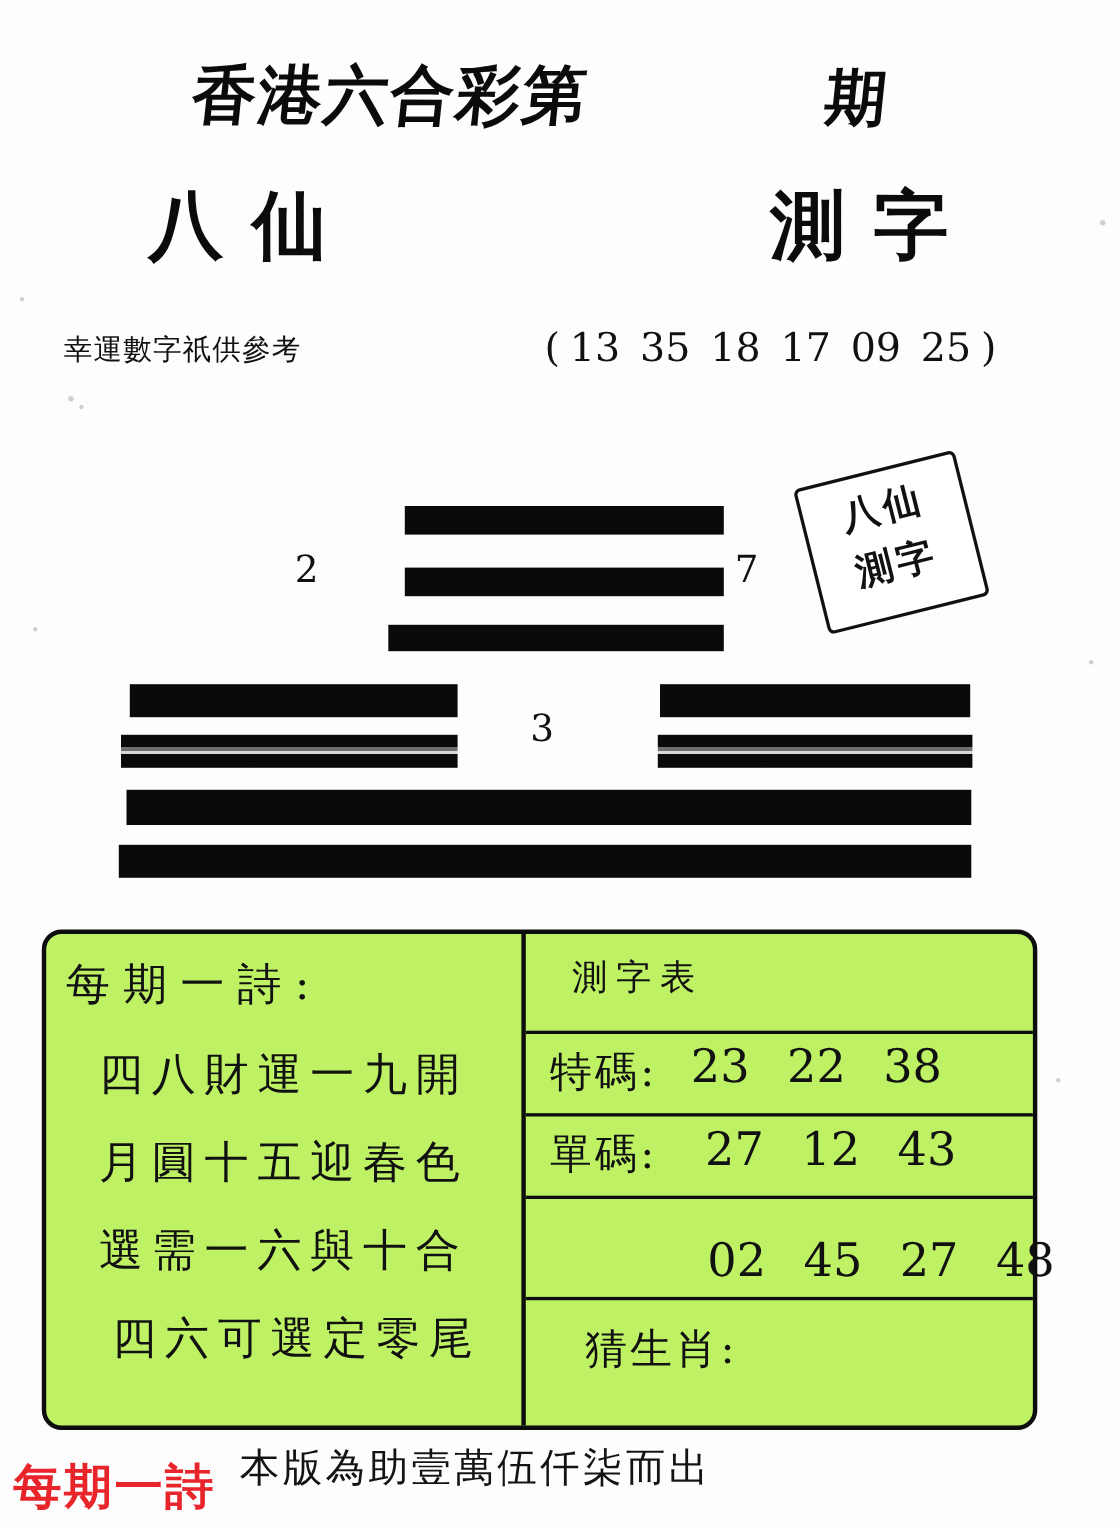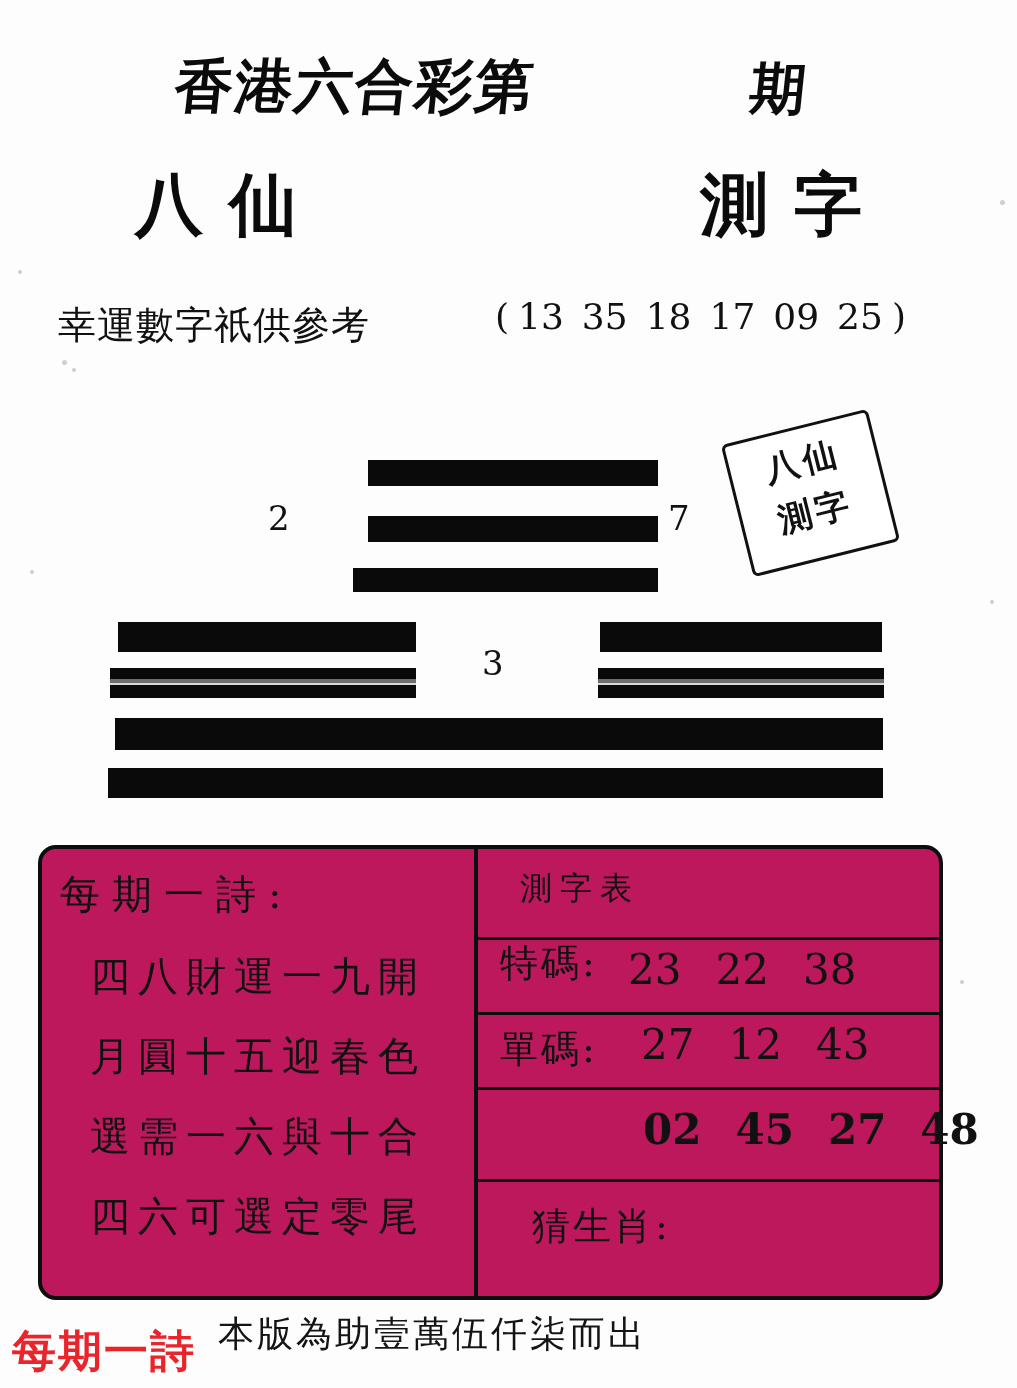--- a/index.html
+++ b/index.html
@@ -61,21 +61,21 @@
     font-weight: bold;
     font-size: 68px;
     letter-spacing: 26px;
     color: #0b0b0b;
   }
   .lucky-label {
     position: absolute;
     top: 300px;
     left: 58px;
     font-family: "DejaVu Serif", serif;
-    font-size: 38px;
+    font-size: 26px;
     letter-spacing: 1px;
     color: #111;
   }
   .lucky-numbers {
     position: absolute;
     top: 296px;
     left: 495px;
     font-family: "DejaVu Serif", serif;
     font-size: 36px;
     color: #111;
@@ -131,21 +131,21 @@
   
   .box {
     position: absolute;
     left: 38px;
     top: 845px;
     width: 905px;
     height: 455px;
     border: 4px solid #0d0d0d;
     border-radius: 18px;
     box-sizing: border-box;
-    background: #be185d;
+    background: #bef264;
   }
   .box-divider {
     position: absolute;
     left: 432px;
     top: 0;
     width: 4px;
     height: 100%;
     background: #0d0d0d;
   }
   .poem-title {
@@ -162,21 +162,21 @@
     left: 48px;
     font-family: "DejaVu Serif", serif;
     font-size: 40px;
     letter-spacing: 8px;
     color: #111;
     white-space: nowrap;
   }
   .pl1 { top: 100px; }
   .pl2 { top: 180px; }
   .pl3 { top: 260px; }
-  .pl4 { top: 340px; }
+  .pl4 { top: 340px; margin-left: 12px; }
 
   .right-col { position: absolute; left: 436px; top: 0; right: 0; height: 100%; }
   .rrow-line {
     position: absolute;
     left: 0; right: 0;
     height: 3px;
     background: #0d0d0d;
   }
   .rlabel {
     position: absolute;
@@ -282,33 +282,33 @@
     <div class="poem-title">每期一詩:</div>
     <div class="poem-line pl1">四八財運一九開</div>
     <div class="poem-line pl2">月圓十五迎春色</div>
     <div class="poem-line pl3">選需一六與十合</div>
     <div class="poem-line pl4">四六可選定零尾</div>
 
     <div class="right-col">
       <div class="rtitle">測字表</div>
 
       <div class="rrow-line" style="top:88px;"></div>
-      <div class="rlabel" style="top:89px;">特碼:</div>
+      <div class="rlabel" style="top:100px;">特碼:</div>
       <div class="rnums" style="left:150px; top:96px;">
         <span class="n">23</span><span class="n">22</span><span class="n">38</span>
       </div>
 
       <div class="rrow-line" style="top:163px;"></div>
       <div class="rlabel" style="top:175px;">單碼:</div>
       <div class="rnums" style="left:163px; top:171px;">
         <span class="n">27</span><span class="n">12</span><span class="n">43</span>
       </div>
 
       <div class="rrow-line" style="top:238px;"></div>
-      <div class="rnums" style="left:165px; top:256px;font-weight:bold;">
+      <div class="rnums" style="left:165px; top:272px;">
         <span class="n">02</span><span class="n">45</span><span class="n">27</span><span class="n">48</span>
       </div>
 
       <div class="rrow-line" style="top:330px;"></div>
       <div class="rlabel" style="top:352px;margin-left:32px;">猜生肖:</div>
     </div>
   </div>
 
   <div class="footer-note">本版為助壹萬伍仟柒而出</div>
   <div class="wm-left">每期一詩</div>

